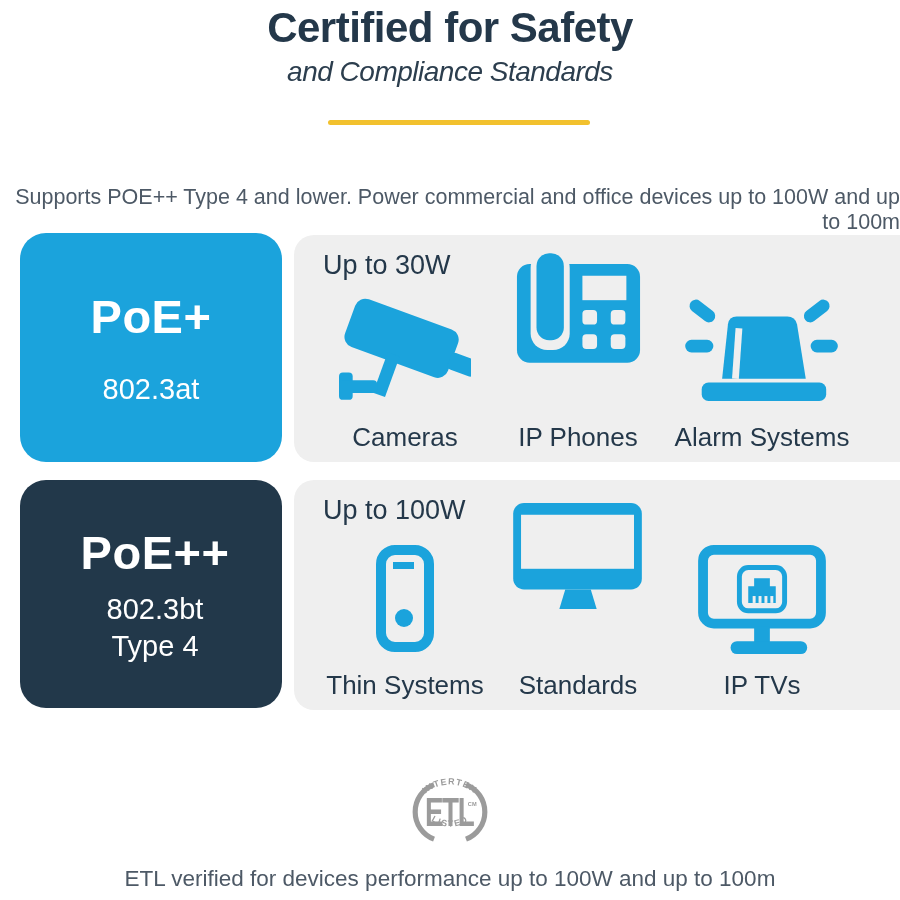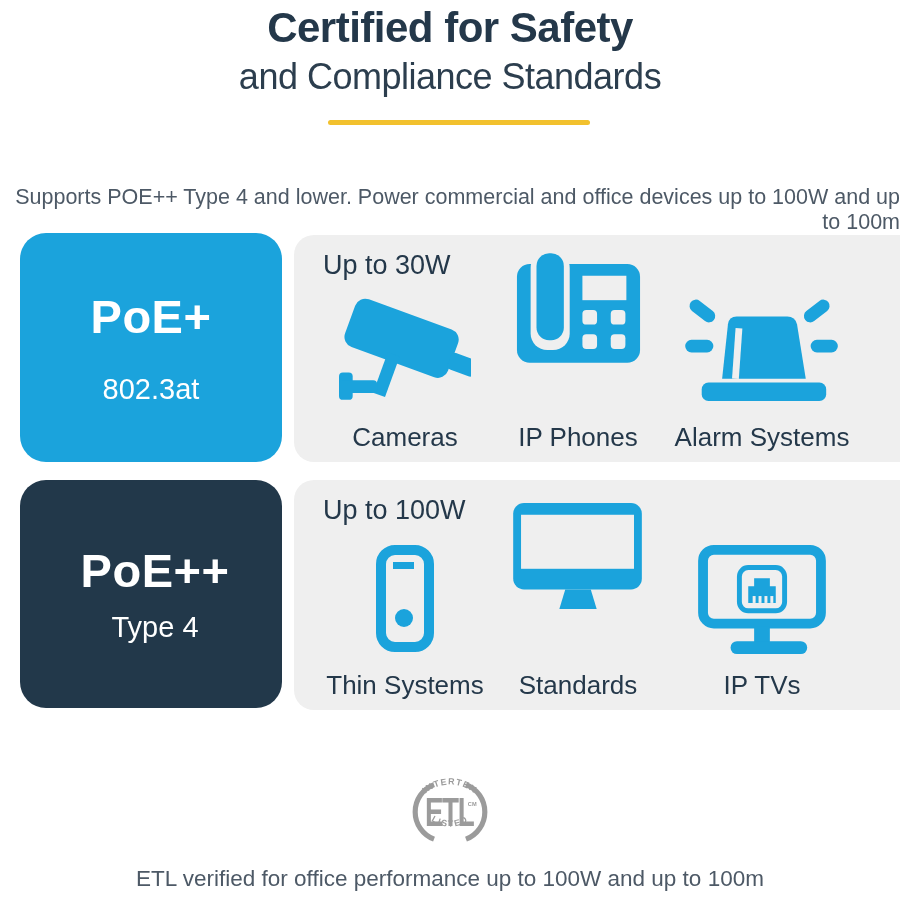--- a/index.html
+++ b/index.html
@@ -12,22 +12,22 @@
     overflow: hidden;
   }
   
   .title-line1 {
     position:absolute; top:4px; left:0; width:100%;
     text-align:center; font-size:42px; font-weight:700;
     color:#24384a; letter-spacing:-0.5px;
   }
   .title-line2 {
     position:absolute; top:56px; left:0; width:100%;
-    text-align:center; font-size:36px; font-weight:400;
-    color:#2c3e4e; letter-spacing:-0.5px;
+    text-align:center; font-size:28px; font-weight:400;
+    color:#2c3e4e; letter-spacing:-0.5px;font-style:italic;
   }
   .title-underline {
     position:absolute; top:120px; left:328px;
     width:262px; height:5px; border-radius:3px;
     background:#f2c12e;
   }
   .subtitle {
     position:absolute; top:185px; left:0; width:100%;
     text-align:right; font-size:21.5px; font-weight:400;
     color:#4d5966;
@@ -137,20 +137,21 @@
           <rect x="121" y="8" width="30" height="13" rx="6.5" transform="rotate(-38 136 14)" fill="currentColor"></rect>
           <rect x="130" y="44" width="28" height="13" rx="6.5" fill="currentColor"></rect>
         </svg>
       </div>
       <div class="cell-label">Alarm Systems</div>
     </div>
   </div>
 
   <div class="badge badge-row2">
     <div class="badge-title">PoE++</div>
+    <div class="badge-line">802.3bt</div>
     <div class="badge-line">Type 4</div>
   </div>
 
   <div class="panel panel-row2">
     <div class="panel-heading">Up to 100W</div>
 
     <div class="cell cell-1">
       <div class="icon-box">
         <svg width="58" height="107" viewBox="0 0 58 107" xmlns="http://www.w3.org/2000/svg">
           <rect x="5" y="5" width="48" height="97" rx="14" fill="none" stroke="currentColor" stroke-width="10"></rect>
@@ -203,15 +204,15 @@
       <text font-size="9.5" font-weight="700" letter-spacing="1.5">
         <textPath href="#arcBot" startOffset="50%" text-anchor="middle">LISTED</textPath>
       </text>
       <path d="M 33,23 A 31,31 0 0 0 33,81" fill="none" stroke="currentColor" stroke-width="5.5"></path>
       <path d="M 67,23 A 31,31 0 0 1 67,81" fill="none" stroke="currentColor" stroke-width="5.5"></path>
       <text transform="translate(49,67) scale(0.74,1.1)" text-anchor="middle" font-size="40" font-weight="700" letter-spacing="-2">ETL</text>
       <text x="69" y="46" font-size="6" font-weight="700">CM</text>
     </svg>
   </div>
 
-  <div class="caption">ETL verified for office performance up to 100W and up to 100m</div>
+  <div class="caption">ETL verified for devices performance up to 100W and up to 100m</div>
 
 </div>
 
 </body></html>

